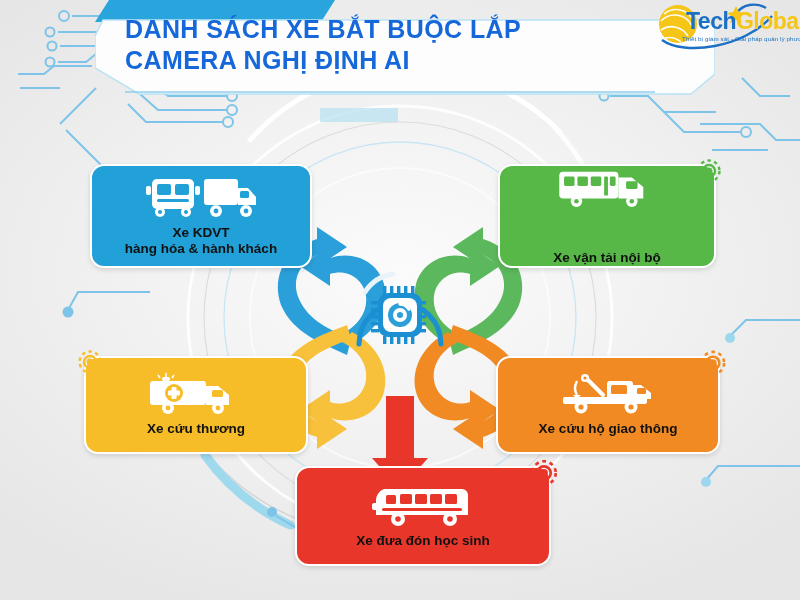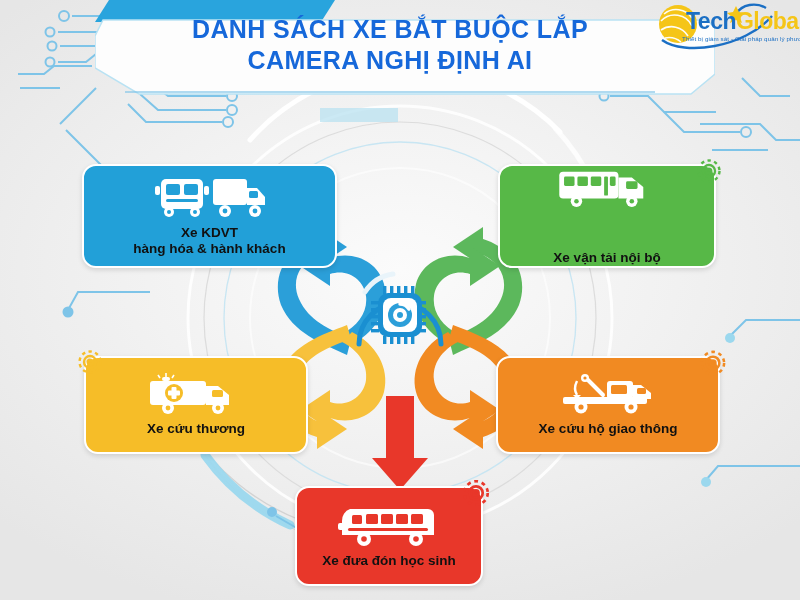--- a/index.html
+++ b/index.html
@@ -16,21 +16,20 @@
   }
 
   
   .bg-svg { position:absolute; inset:0; width:800px; height:600px; }
 
   
   .banner { position:absolute; left:95px; top:0; width:620px; height:96px; }
   .banner-svg { position:absolute; inset:0; }
   .title {
     position:absolute; left:0; right:0; top:14px;
-    text-align:center;
     color:#1668da;
     font-weight:bold;
     font-size:25px;
     line-height:31px;
     letter-spacing:0.4px;
     white-space:pre-line;
     padding:0 60px 0 30px;
   }
 
   
@@ -63,25 +62,25 @@
     align-items:center; justify-content:center;
   }
   .box .icon { display:block; }
   .box .label {
     color:#1a1a1a; font-weight:bold; text-align:center;
     font-size:13.5px; line-height:16px; white-space:pre-line;
     margin-top:6px;
   }
   .gear { position:absolute; }
 
-  #box-kdvt      { left:82px;  top:164px; width:255px; height:104px; background:#22a0d8; }
+  #box-kdvt      { left:90px;  top:164px; width:222px; height:104px; background:#22a0d8; }
   #box-noibo     { left:498px; top:164px; width:218px; height:104px; background:#57b847;gap:36px; }
   #box-cuuthuong { left:84px;  top:356px; width:224px; height:98px;  background:#f6bd28; }
   #box-cuuho     { left:496px; top:356px; width:224px; height:98px;  background:#f18a22; }
-  #box-hocsinh   { left:295px; top:486px; width:188px; height:100px; background:#e8372a; }
+  #box-hocsinh   { left:295px; top:466px; width:256px; height:100px; background:#e8372a; }
 
   #box-kdvt .label, #box-noibo .label,
   #box-cuuthuong .label, #box-cuuho .label, #box-hocsinh .label { color:#111; }
 </style>
 </head>
 <body>
 
 <div id="stage">
 
   <svg class="bg-svg" viewBox="0 0 800 600">

